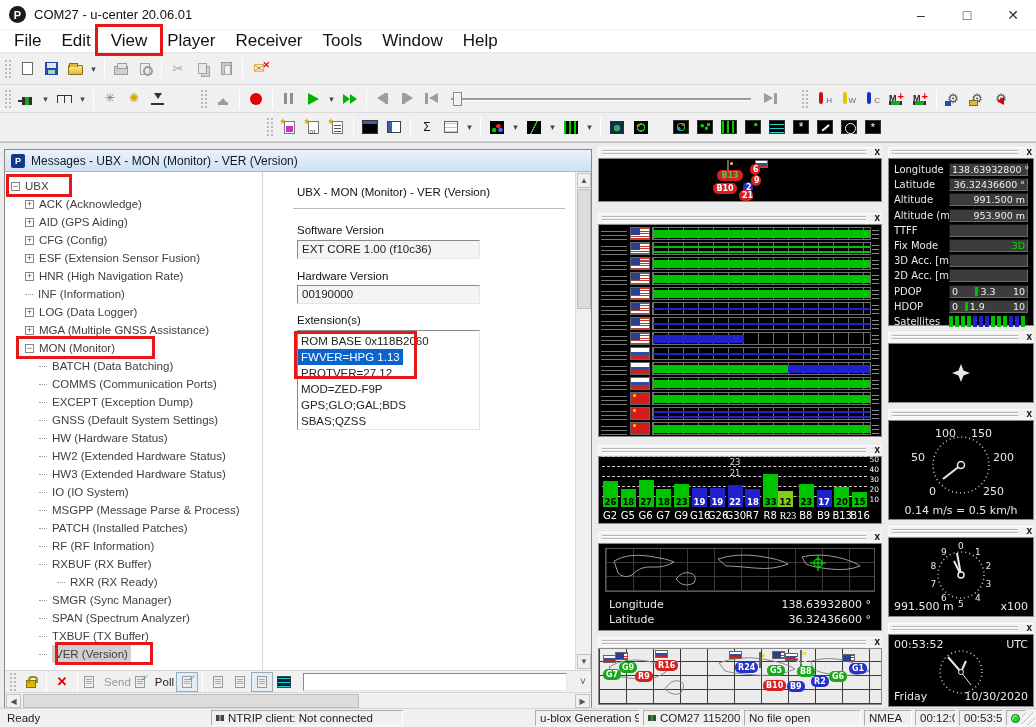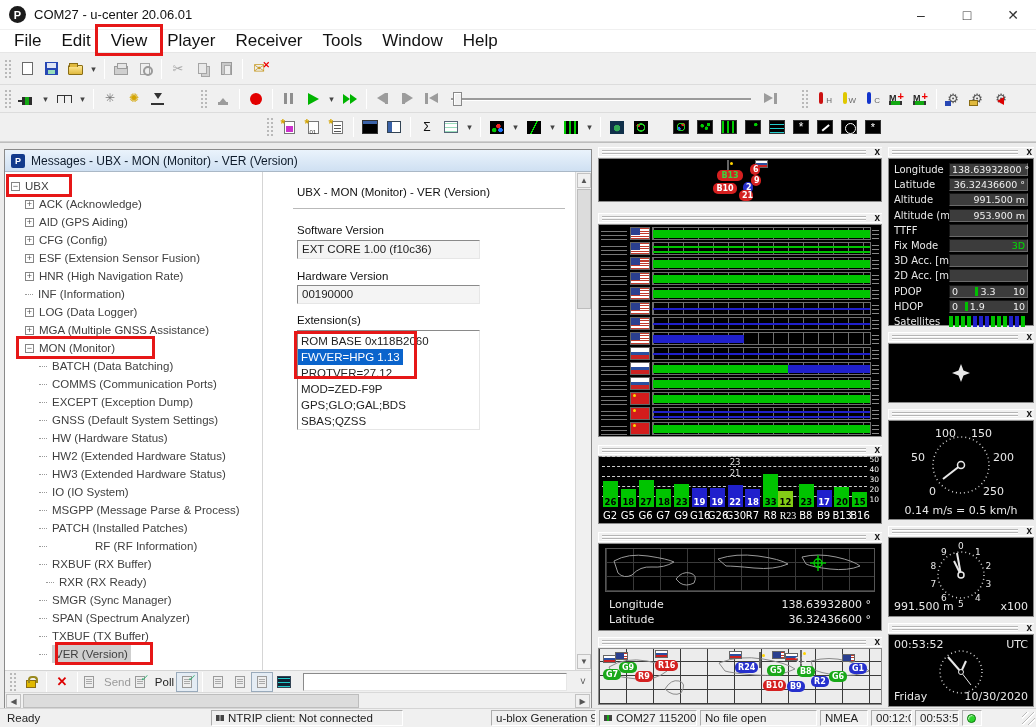--- a/index.html
+++ b/index.html
@@ -554,29 +554,29 @@
               <span class="tlabel">IO (IO System)</span>
             </div>
             <div class="trow" style="padding-left: 34px;">
               <span class="leafdash"></span>
               <span class="tlabel">MSGPP (Message Parse &amp; Process)</span>
             </div>
             <div class="trow" style="padding-left: 34px;">
               <span class="leafdash"></span>
               <span class="tlabel">PATCH (Installed Patches)</span>
             </div>
-            <div class="trow" style="padding-left: 34px; gap: 43px;">
+            <div class="trow" style="padding-left: 34px;">
               <span class="leafdash"></span>
               <span class="tlabel">RF (RF Information)</span>
             </div>
             <div class="trow" style="padding-left: 34px;">
               <span class="leafdash"></span>
               <span class="tlabel">RXBUF (RX Buffer)</span>
             </div>
-            <div class="trow" style="padding-left: 41px;">
+            <div class="trow" style="padding-left: 52px;">
               <span class="leafdash"></span>
               <span class="tlabel">RXR (RX Ready)</span>
             </div>
             <div class="trow" style="padding-left: 34px;">
               <span class="leafdash"></span>
               <span class="tlabel">SMGR (Sync Manager)</span>
             </div>
             <div class="trow" style="padding-left: 34px;">
               <span class="leafdash"></span>
               <span class="tlabel">SPAN (Spectrum Analyzer)</span>
@@ -1046,21 +1046,21 @@
 
   <div class="statusbar">
       <div class="sbseg flat" style="width: 206px;">
         <span>Ready</span>
       </div>
       <div class="sbseg" style="width: 192px;">
         <span class="plug gray"></span>
         <span>NTRIP client: Not connected</span>
       </div>
       <div class="sbseg flat" style="width: 82px;"></div>
-      <div class="sbseg" style="width: 105px;">
+      <div class="sbseg" style="width: 105px; margin-left: 44px;">
         <span>u-blox Generation 9</span>
       </div>
       <div class="sbseg" style="width: 98px;">
         <span class="plug green"></span>
         <span>COM27 115200</span>
       </div>
       <div class="sbseg" style="width: 117px;">
         <span>No file open</span>
       </div>
       <div class="sbseg" style="width: 48px;">

